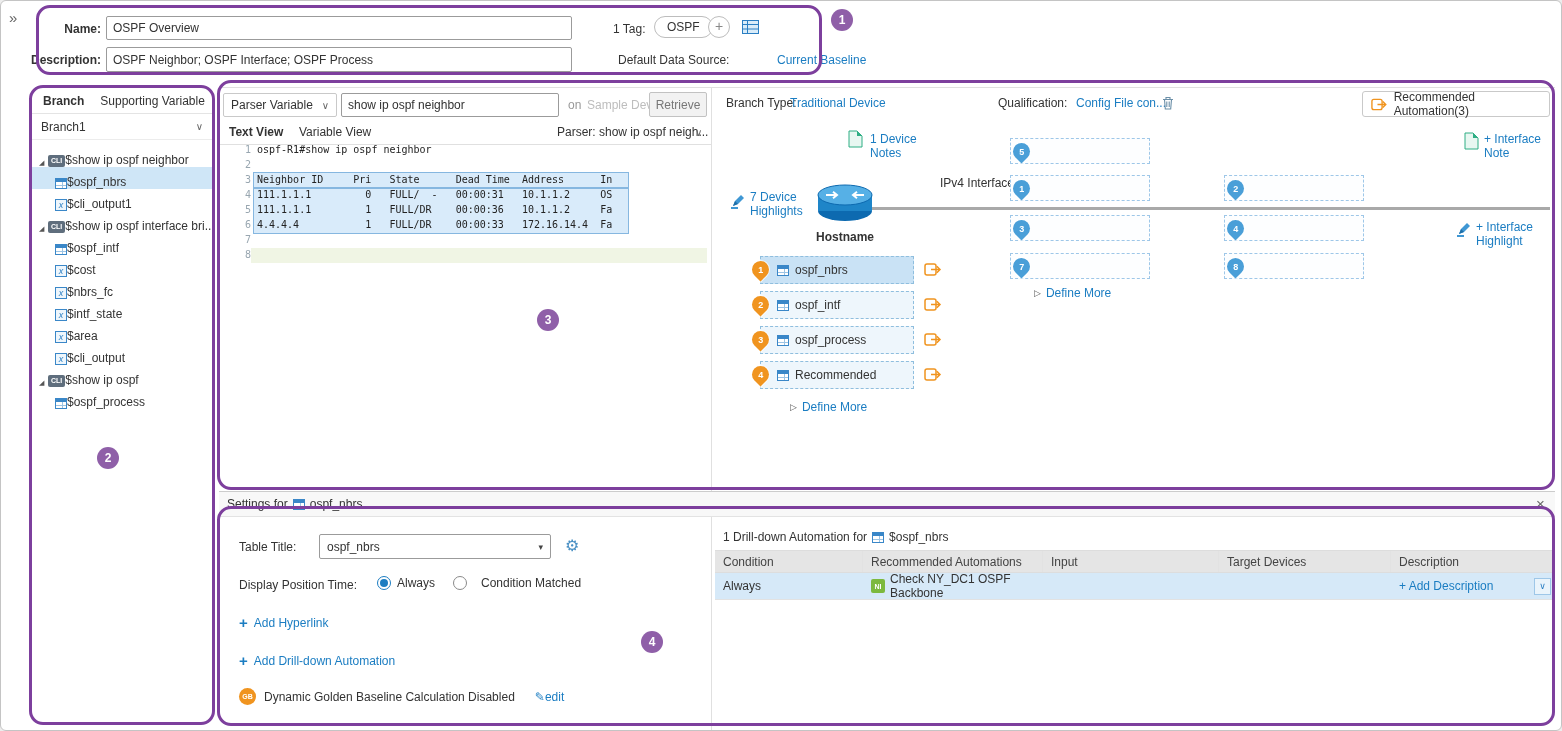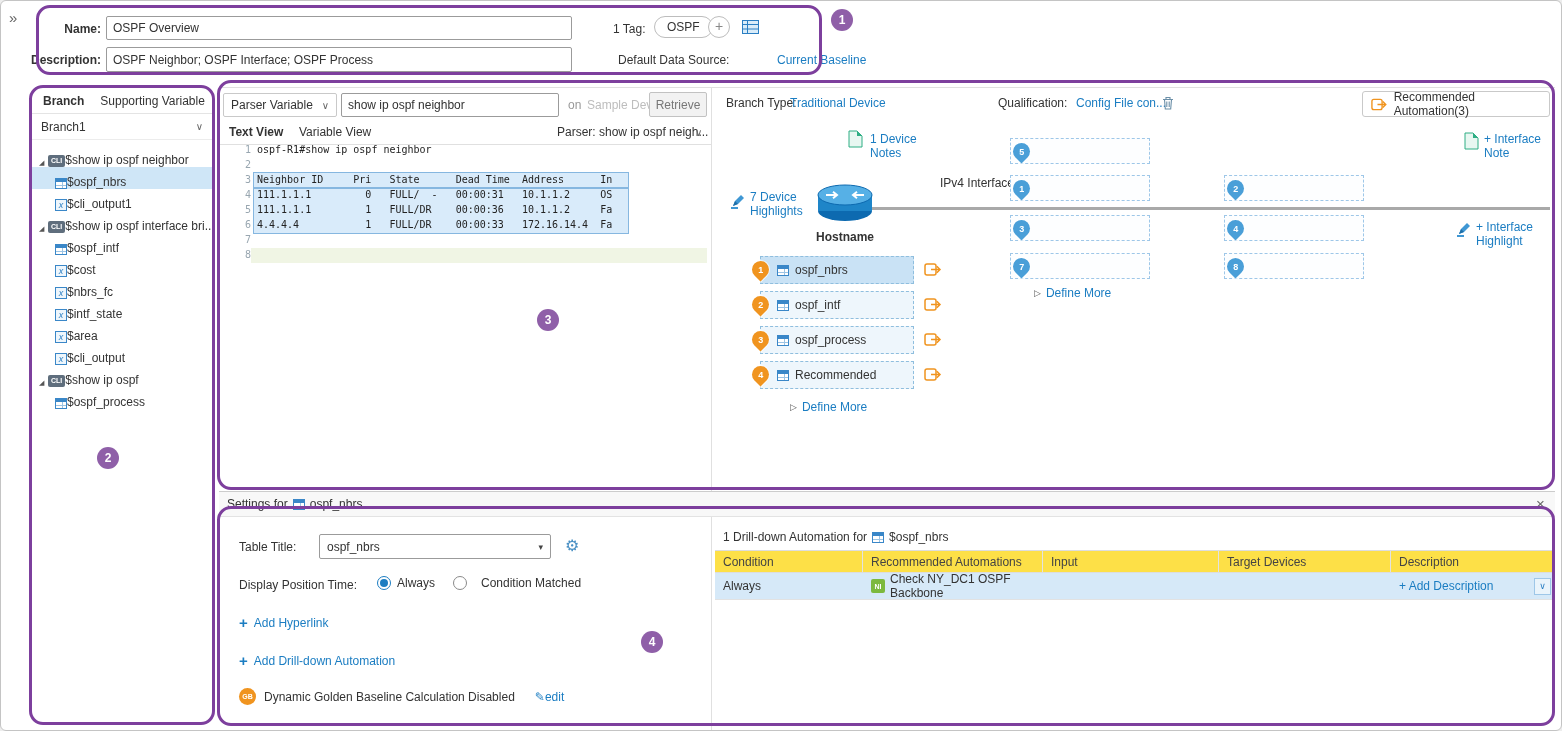--- a/index.html
+++ b/index.html
@@ -44,21 +44,21 @@
   .chip{position:absolute;width:154px;height:28px;border:1px dashed #8fbede;background:#eef6fc;display:flex;align-items:center;gap:6px;padding-left:16px;}
   .chip.sel{background:#c9e2f5;}
   .wrap2{line-height:14px;}
   
   .combo{position:absolute;border:1px solid #9b9b9b;background:#fff;display:flex;align-items:center;justify-content:space-between;padding:0 7px;border-radius:2px;}
   .radio{width:14px;height:14px;border:1px solid #8a8a8a;border-radius:50%;background:#fff;display:inline-block;flex:none;}
   .radio.on{border-color:#1b7dc2;}
   .radio.on::after{content:"";display:block;width:8px;height:8px;background:#1b7dc2;border-radius:50%;margin:2px;}
   .gb{width:17px;height:17px;border-radius:50%;background:#f0941f;color:#fff;font-size:7px;font-weight:bold;display:flex;align-items:center;justify-content:center;flex:none;}
   .ni{width:14px;height:14px;background:#7cb93e;color:#fff;font-size:7px;font-weight:bold;display:flex;align-items:center;justify-content:center;border-radius:2px;flex:none;}
-  .dd-head{display:flex;background:#fde047;border-top:1px solid #ddd;border-bottom:1px solid #ddd;height:23px;}
+  .dd-head{display:flex;background:#e5e5e5;border-top:1px solid #ddd;border-bottom:1px solid #ddd;height:23px;}
   .dd-head>div{padding-left:8px;border-right:1px solid #e2e2e2;display:flex;align-items:center;color:#444;}
   .dd-head>div:last-child{border-right:none;}
   .dd-row{display:flex;height:27px;background:#d6e9f8;border-bottom:1px solid #e2e2e2;}
   .dd-row>div{padding-left:8px;display:flex;align-items:center;gap:5px;}
   .dd-exp{margin-left:auto;margin-right:4px;width:17px;height:17px;border:1px solid #9ec7e8;background:#eaf4fb;color:#2b7fc3;font-size:9px;display:flex;align-items:center;justify-content:center;}
   
   .callout{position:absolute;border:3px solid #7d3f9d;border-radius:14px;pointer-events:none;z-index:40;background:transparent;}
   .badge{position:absolute;width:22px;height:22px;border-radius:50%;background:#8f5fa8;color:#fff;font-weight:bold;font-size:12px;display:flex;align-items:center;justify-content:center;z-index:41;}
   .gear{color:#4a90c4;font-size:16px;cursor:pointer;}
   .defmore{display:flex;align-items:center;gap:5px;color:#1b7dc2;cursor:pointer;}

